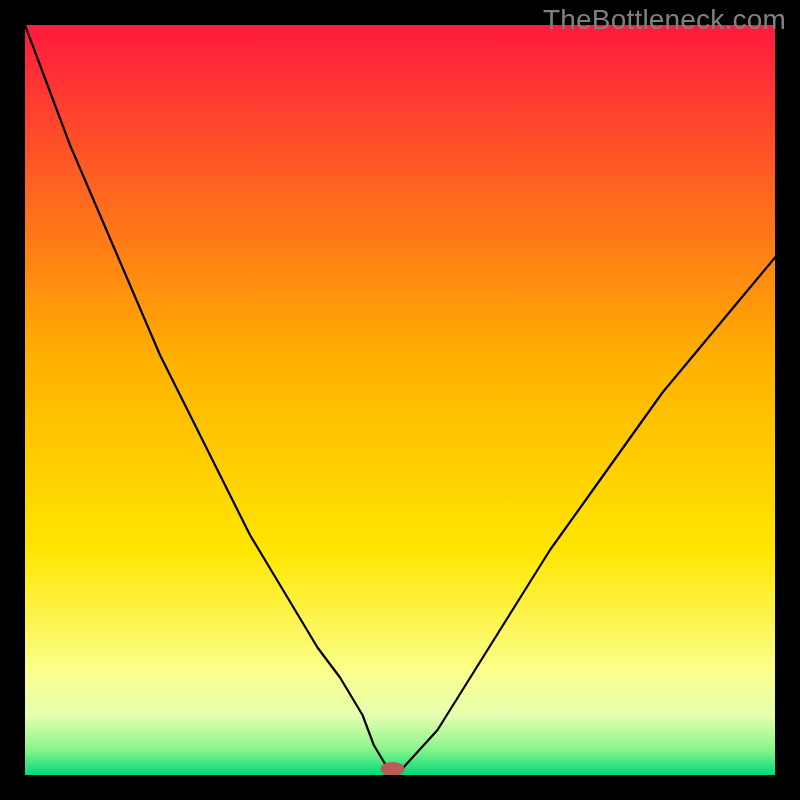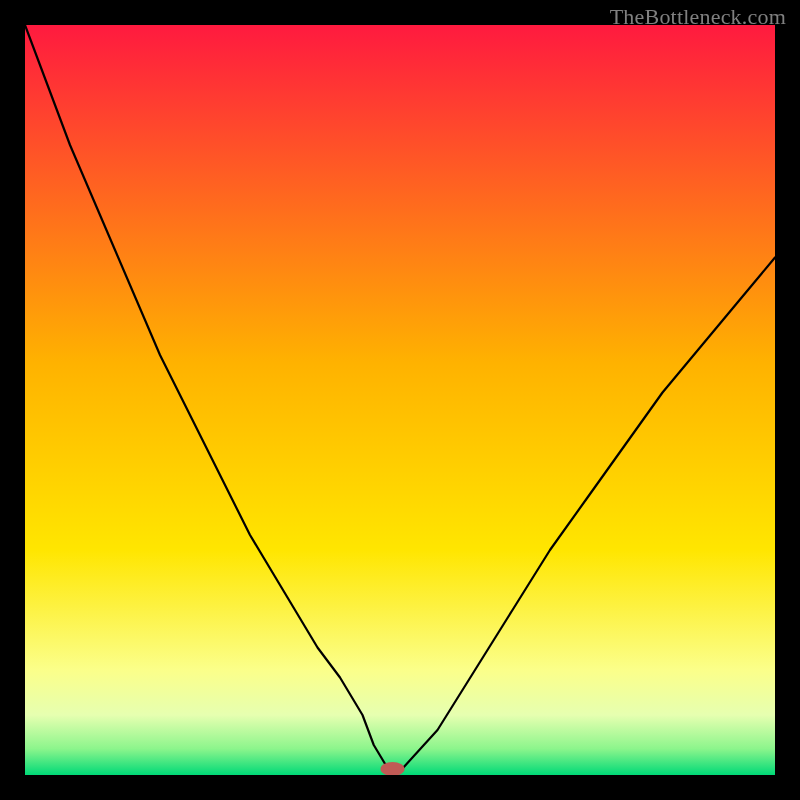--- a/index.html
+++ b/index.html
@@ -15,25 +15,24 @@
     width: 800px;
     height: 800px;
     background: #000;
     position: relative;
   }
   .watermark {
     position: absolute;
     top: 4px;
     right: 14px;
     color: #808080;
-    font-size: 22px;
+    font-size: 28px;
     font-weight: 500;
     letter-spacing: 0.2px;
     z-index: 10;
-    font-family: Liberation Serif, serif;
   }
   .plot-wrap {
     position: absolute;
     left: 25px;
     top: 25px;
     width: 750px;
     height: 750px;
     background: #000;
   }
   .plot-wrap svg {

